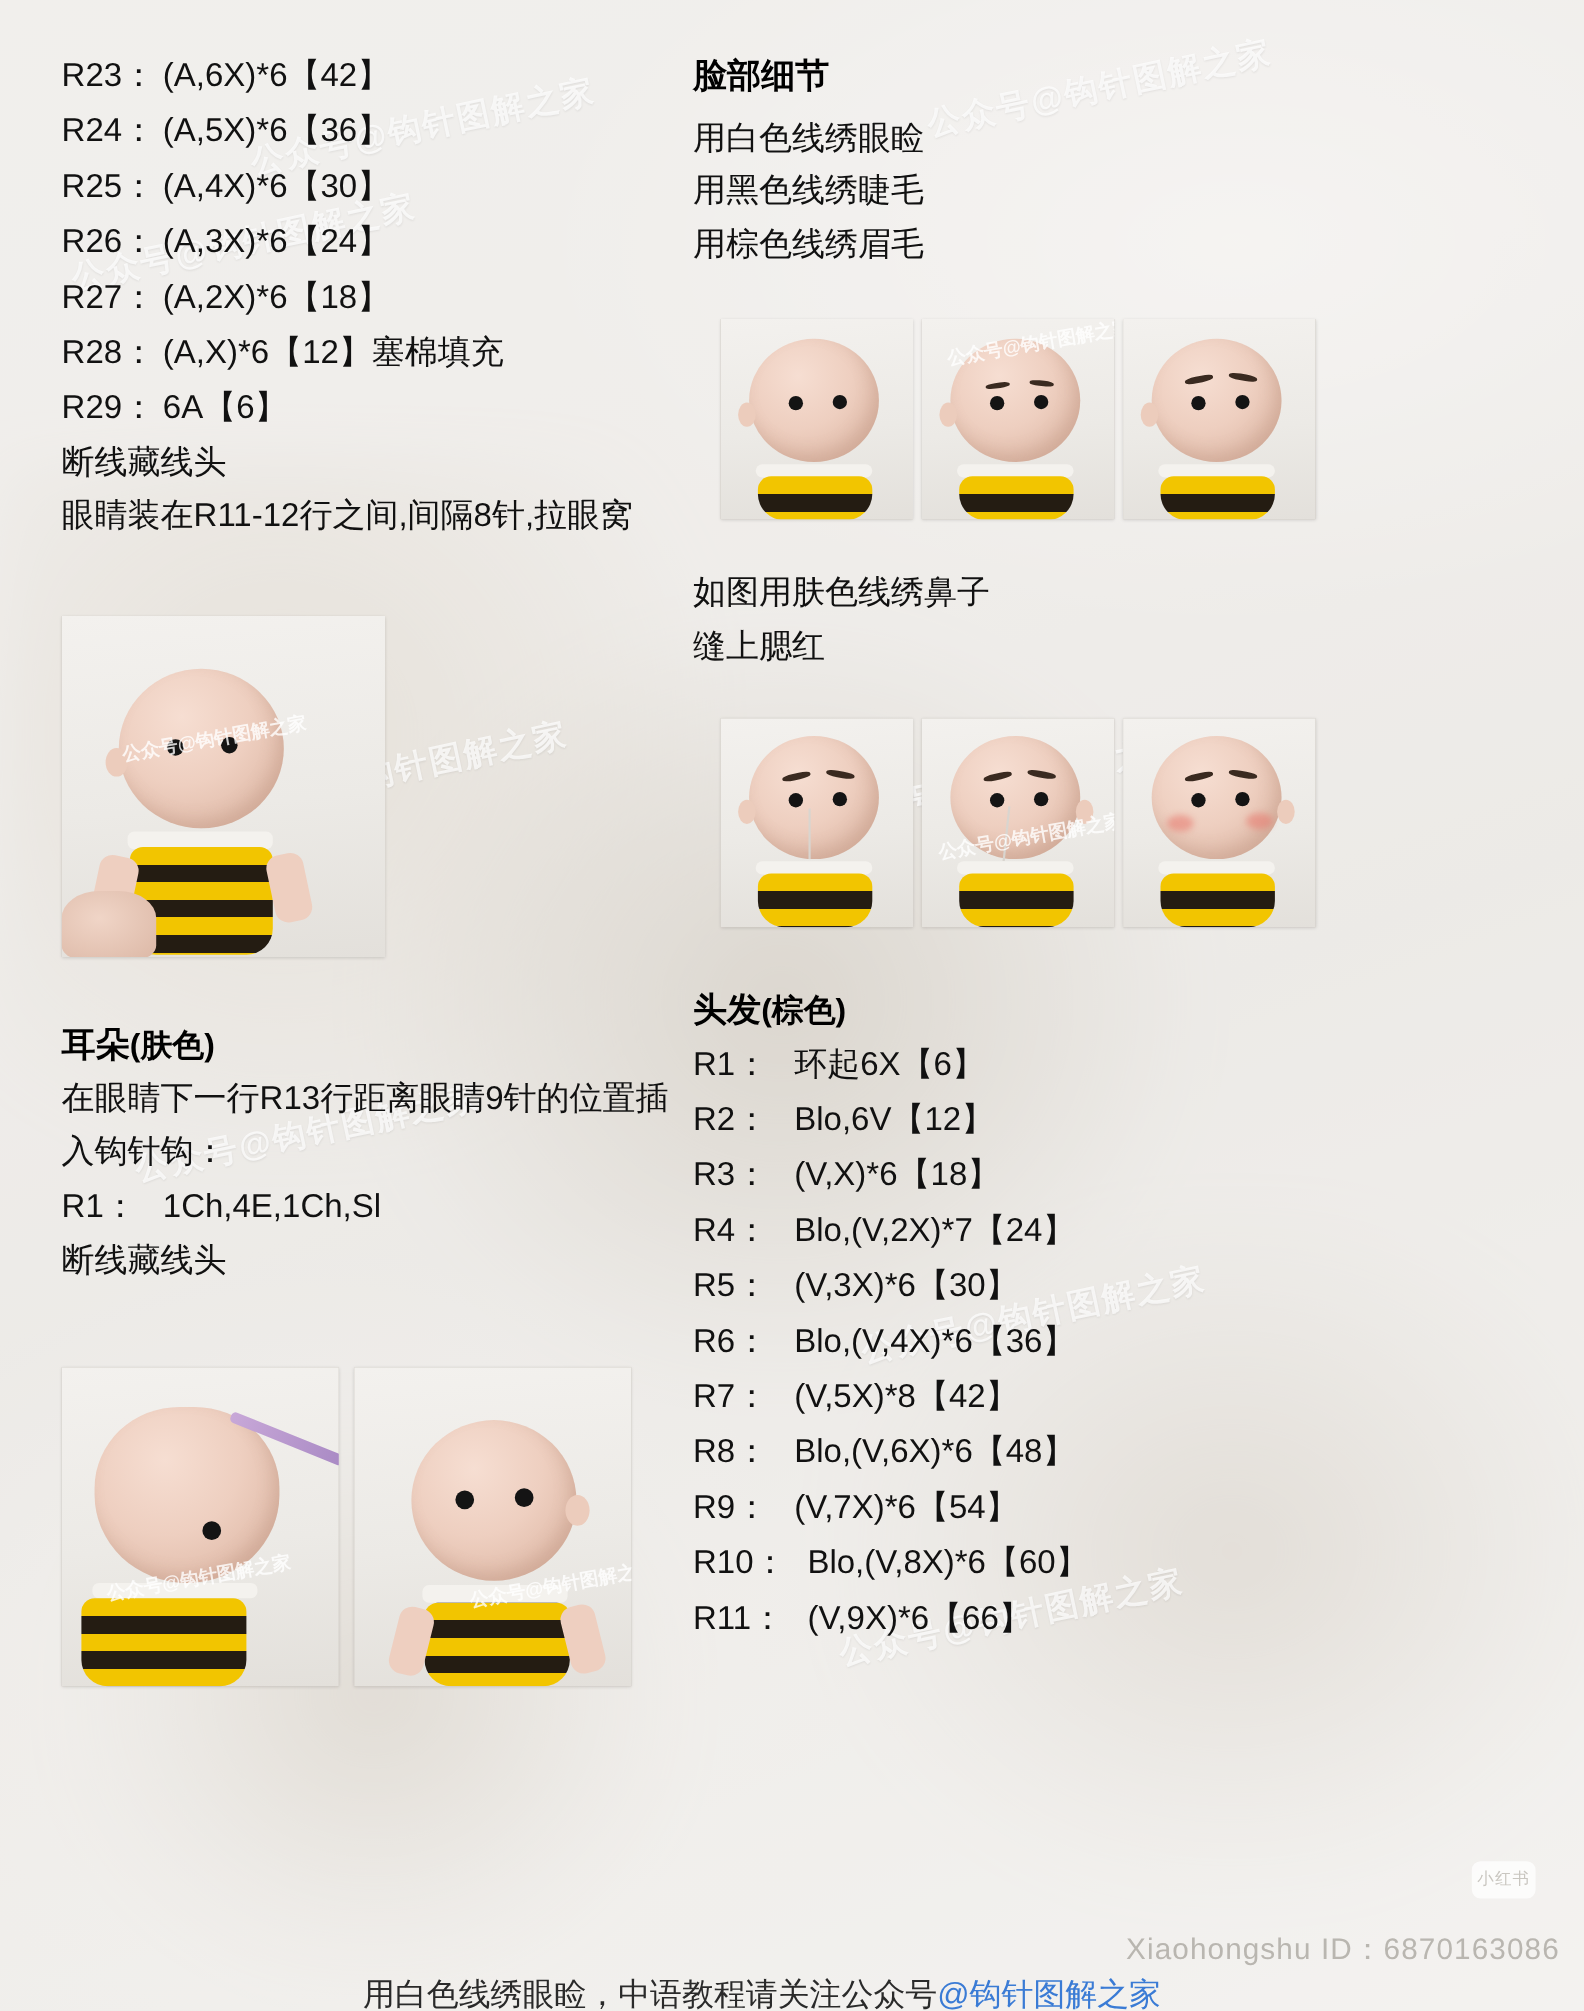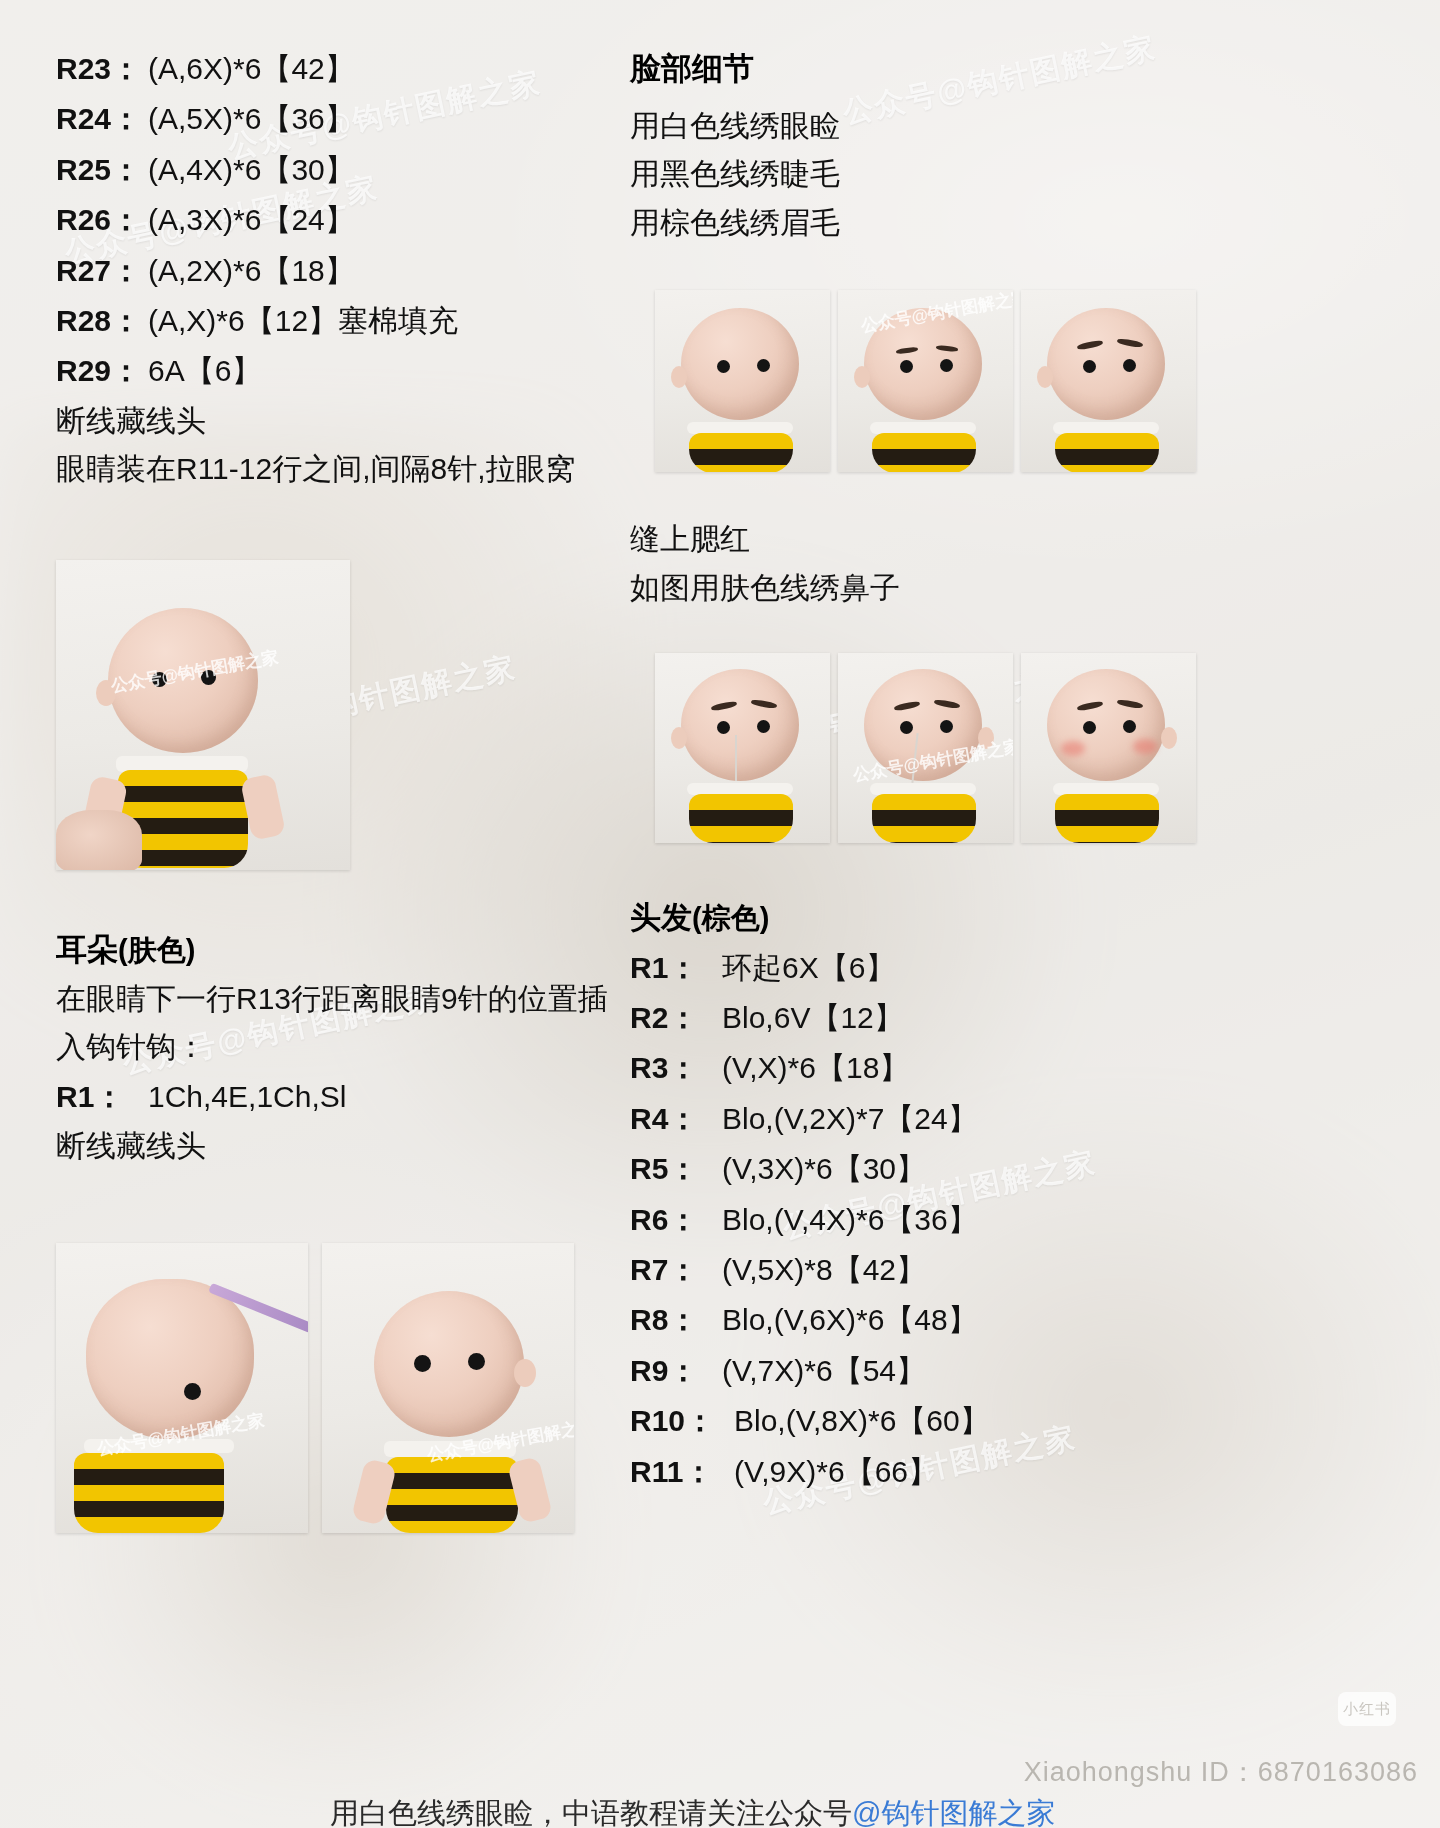--- a/index.html
+++ b/index.html
@@ -77,21 +77,21 @@
     width: 600px;
   }
 
   .row {
     font-size: 30px;
     line-height: 1.68;
     color: #111;
     white-space: nowrap;
   }
   .row .lbl {
-    font-weight: bold;
+    font-weight: normal;
     display: inline-block;
     min-width: 92px;
   }
   .row .lbl.wide { min-width: 104px; }
 
   .para {
     font-size: 30px;
     line-height: 1.62;
     color: #111;
   }
@@ -289,22 +289,22 @@
 
 <div class="col-right">
   <div class="heading">脸部细节</div>
   <div class="spacer-8"></div>
   <div class="para">用白色线绣眼睑</div>
   <div class="para">用黑色线绣睫毛</div>
   <div class="para">用棕色线绣眉毛</div>
 </div>
 
 <div class="col-right" style="top:515px;">
+  <div class="para">如图用肤色线绣鼻子</div>
   <div class="para">缝上腮红</div>
-  <div class="para">如图用肤色线绣鼻子</div>
 </div>
 
 <div class="col-right" style="top:893px;">
   <div class="heading">
     <span>头发</span><span class="sub">(棕色)</span>
   </div>
   <div class="row"><span class="lbl">R1：</span><span>环起6X【6】</span></div>
   <div class="row"><span class="lbl">R2：</span><span>Blo,6V【12】</span></div>
   <div class="row"><span class="lbl">R3：</span><span>(V,X)*6【18】</span></div>
   <div class="row"><span class="lbl">R4：</span><span>Blo,(V,2X)*7【24】</span></div>

